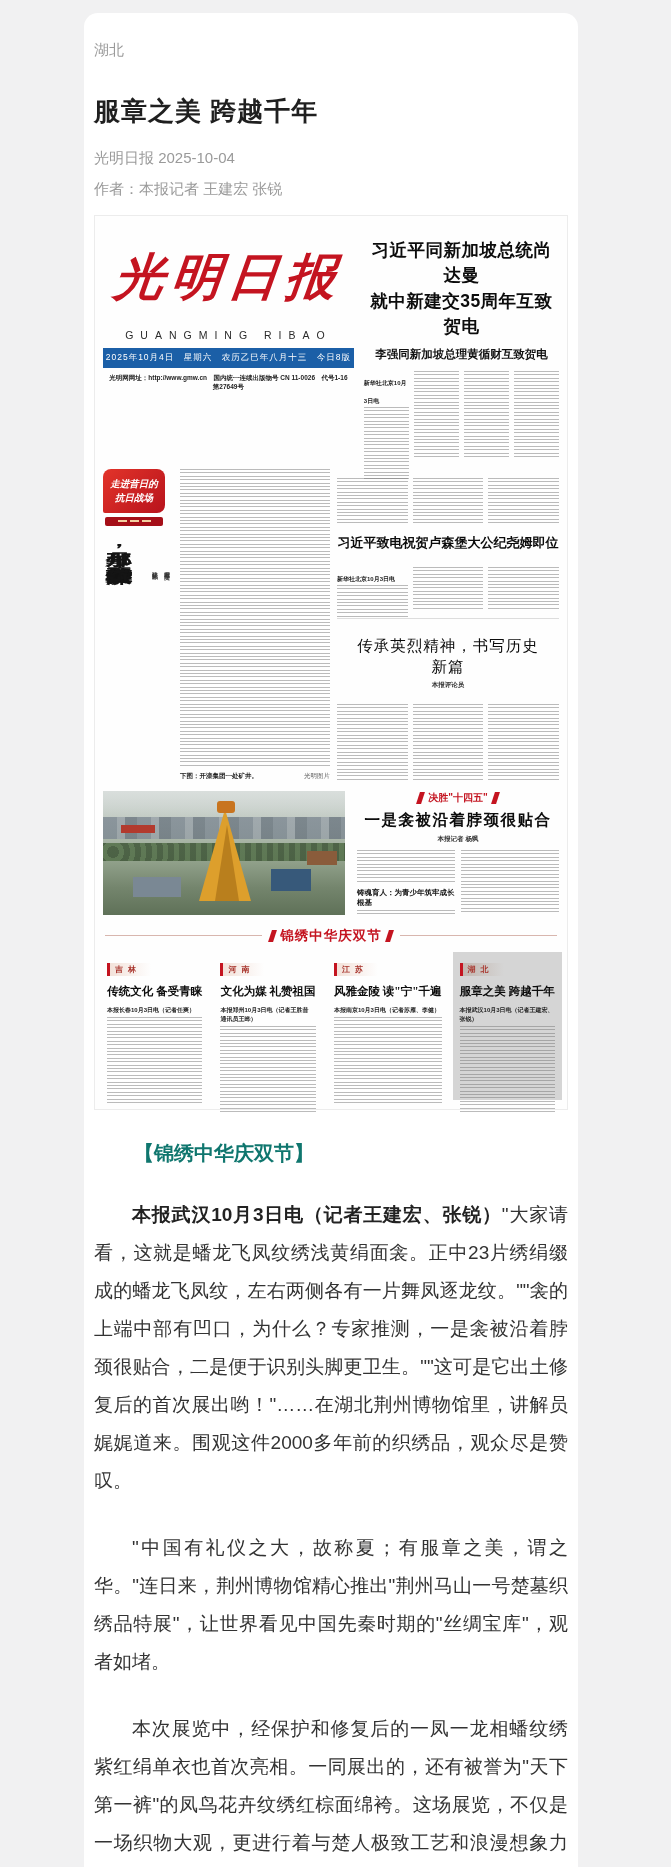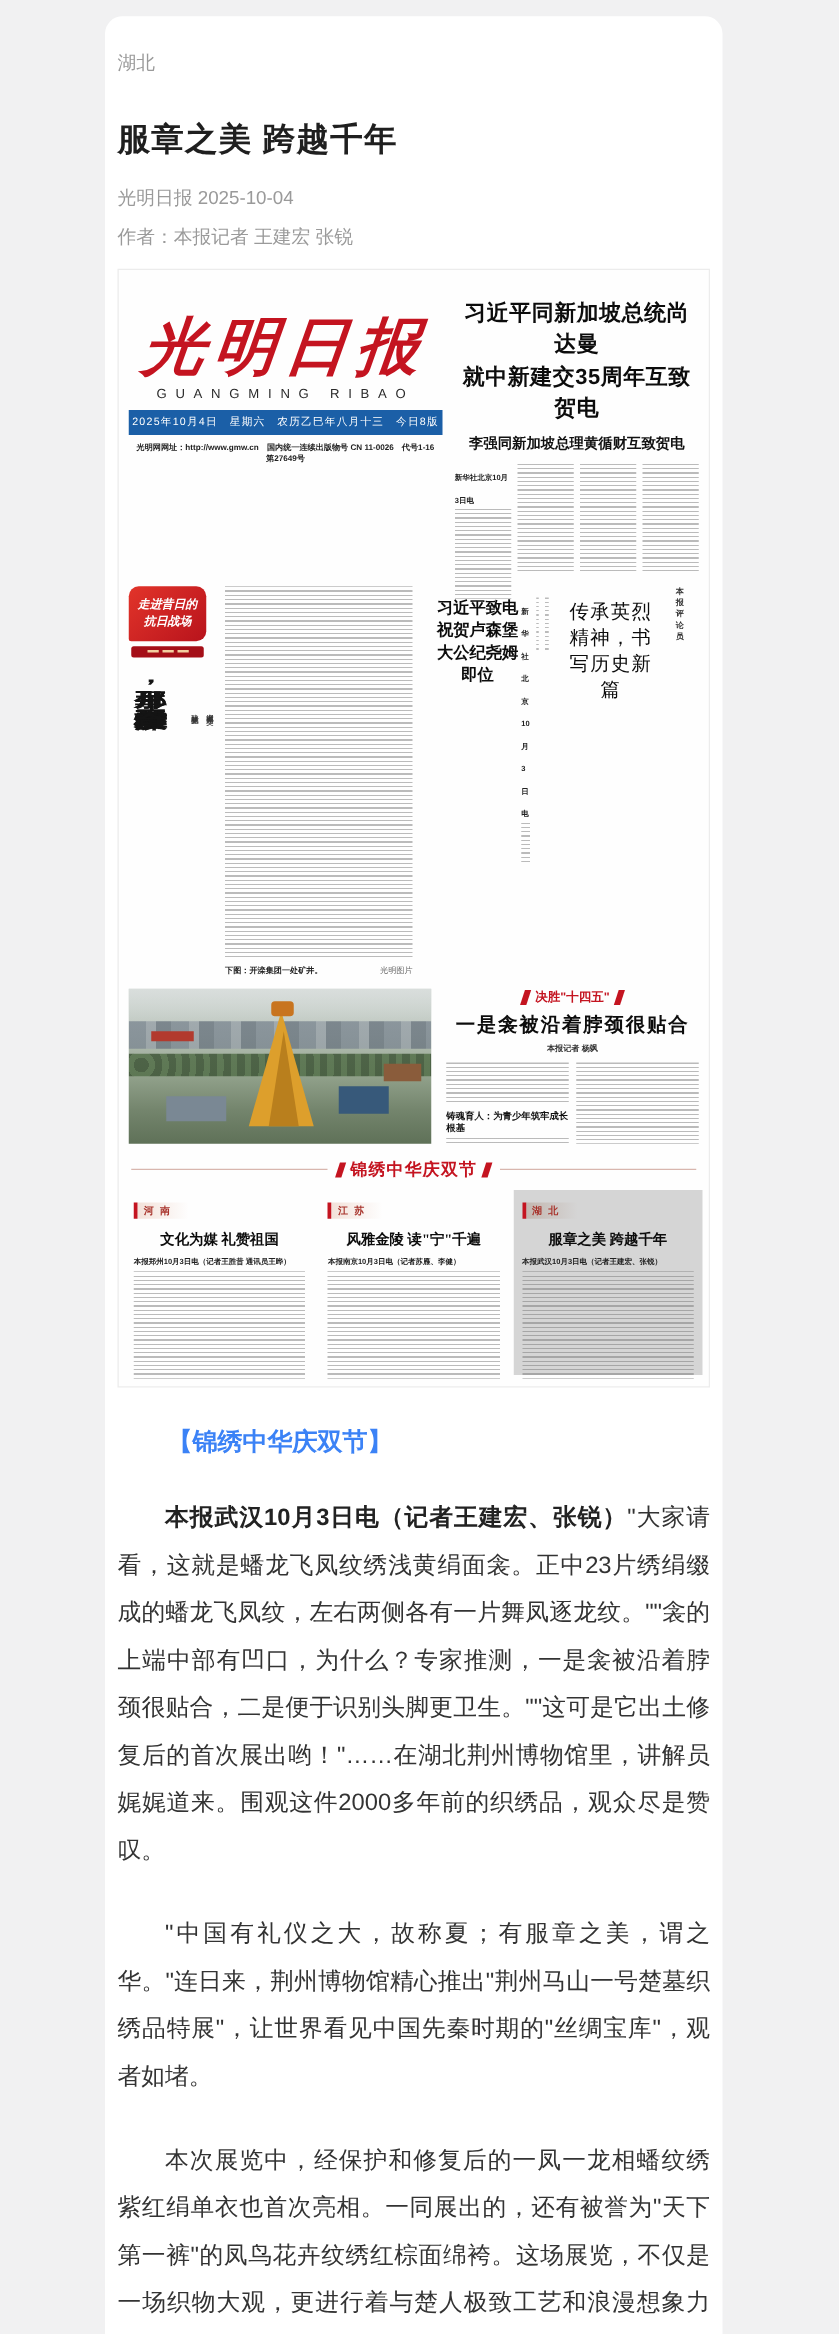--- a/index.html
+++ b/index.html
@@ -14,21 +14,21 @@
   
   .paper{margin-top:16px;border:1px solid #ececec;background:#fefefe;padding:22px 8px 12px;position:relative;}
   .serif{font-family:"Liberation Serif","DejaVu Serif",serif;}
   .ft{background-image:repeating-linear-gradient(#777 0 1px,transparent 1px 3.4px);opacity:.5;}
   .row{display:flex;}
   
   .mast{width:55%;padding-top:12px;}
   .mast-title{color:#c41420;font-family:"Liberation Serif","DejaVu Serif",serif;font-style:italic;
               font-weight:900;font-size:50px;letter-spacing:7px;text-align:center;line-height:1.1;
               transform:skewX(-6deg);}
-  .mast-pinyin{font-size:10.5px;letter-spacing:7px;color:#2a2a2a;text-align:center;margin-top:4px;}
+  .mast-pinyin{font-size:10.5px;letter-spacing:7px;color:#2a2a2a;text-align:center;margin-top:24px;}
   .blue-bar{background:#1b5fa7;color:#fff;font-size:8.5px;font-weight:normal;text-align:center;
             padding:4px 0;margin-top:7px;letter-spacing:1px;}
   .info-line{font-size:6.5px;font-weight:bold;color:#222;text-align:center;margin-top:6px;letter-spacing:0;}
   .headline-block{width:45%;padding-left:10px;box-sizing:border-box;}
   .h1main{font-size:17.5px;font-weight:900;color:#0c0c0c;text-align:center;line-height:1.45;letter-spacing:0.5px;}
   .h1sub{font-size:11.5px;font-weight:bold;color:#111;text-align:center;margin-top:7px;}
   .minicols{display:flex;gap:5px;margin-top:9px;}
   .minicols>div{flex:1;}
   .wire{font-size:6px;font-weight:bold;color:#222;}
   
@@ -43,21 +43,21 @@
   .vhead{position:absolute;left:2px;top:72px;writing-mode:vertical-rl;
          font-family:"Liberation Serif","DejaVu Serif",serif;font-weight:900;color:#141414;
          font-size:15px;line-height:1.0;transform:scale(1.75,1);transform-origin:left top;height:238px;}
   .vbyline{position:absolute;right:0;top:98px;writing-mode:vertical-rl;font-size:6px;color:#333;
            white-space:pre-line;line-height:2;height:150px;}
   .colM{flex:1;padding:0 7px;display:flex;flex-direction:column;}
   .colM .ft{flex:1;}
   .caption-line{margin-top:5px;font-size:6.5px;color:#222;display:flex;justify-content:space-between;}
   .caption-line b{font-weight:bold;}
   .caption-line span{color:#666;}
-  .colR{width:222px;flex:none;display:flex;flex-direction:row;}
+  .colR{width:222px;flex:none;display:flex;flex-direction:column;}
   .h2head{font-size:13px;font-weight:900;color:#0c0c0c;text-align:center;margin:8px 0 6px;letter-spacing:0px;}
   .h3head{font-size:15.5px;font-weight:400;color:#0c0c0c;text-align:center;margin:10px 16px 3px;letter-spacing:1px;}
   .h3byline{font-size:6.5px;color:#333;text-align:center;margin-bottom:5px;font-weight:bold;}
   .hr{height:1px;background:#ddd;margin:7px 0;}
   
   .row3{margin-top:10px;height:124px;}
   .photo{width:242px;flex:none;position:relative;overflow:hidden;
          background:linear-gradient(#c6cfc9 0%,#b9c3ba 28%,#93a38d 55%,#74856d 78%,#5f7158 100%);}
   .photo .haze{position:absolute;left:0;top:0;right:0;height:34px;background:linear-gradient(#d9dedc,rgba(217,222,220,0));}
   .photo .plant{position:absolute;left:0;top:26px;right:0;height:22px;
@@ -92,21 +92,21 @@
   .region{display:inline-block;font-size:8px;font-weight:900;color:#a8342c;
           border-left:3px solid #c41420;padding:1px 10px 1px 5px;letter-spacing:5px;
           background:linear-gradient(90deg,#f3e2da,rgba(255,255,255,0));}
   .ncol.hl .region{background:linear-gradient(90deg,#c3b7b0,rgba(255,255,255,0));}
   .ncol-title{font-family:"Liberation Serif","DejaVu Serif",serif;font-size:11.5px;font-weight:900;
               color:#0c0c0c;text-align:center;margin:8px 0 7px;white-space:nowrap;}
   .ncol-body{font-size:6px;color:#222;line-height:1.5;}
   .ncol-body b{font-weight:900;}
   .ncol .ft{height:86px;margin-top:2px;}
   
-  .tag{font-size:20px;font-weight:700;color:#3b82f6;margin-top:30px;text-indent:2em;}
+  .tag{font-size:20px;font-weight:700;color:#0f766e;margin-top:30px;text-indent:2em;}
   .para{font-size:19px;line-height:38px;color:#333;text-align:justify;text-indent:2em;margin-top:29px;word-break:break-all;}
   .para b{font-weight:700;color:#222;}
 </style>
 </head>
 <body>
 
 <div class="stage">
   <div class="card">
 
     <div class="category">湖北</div>
@@ -220,20 +220,25 @@
         <div class="banner-txt">
             <span class="slash"></span>
             <span>锦绣中华庆双节</span>
             <span class="slash"></span>
           </div>
         <div class="ln"></div>
       </div>
 
       <div class="row5">
         <div class="ncol">
+          <span class="region">吉林</span>
+          <div class="ncol-title">传统文化 备受青睐</div>
+          <div class="ncol-body"><b>本报长春10月3日电（记者任爽）</b><div class="ft"></div></div>
+        </div>
+        <div class="ncol">
           <span class="region">河南</span>
           <div class="ncol-title">文化为媒 礼赞祖国</div>
           <div class="ncol-body"><b>本报郑州10月3日电（记者王胜昔 通讯员王晔）</b><div class="ft"></div></div>
         </div>
         <div class="ncol">
           <span class="region">江苏</span>
           <div class="ncol-title">风雅金陵 读"宁"千遍</div>
           <div class="ncol-body"><b>本报南京10月3日电（记者苏雁、李健）</b><div class="ft"></div></div>
         </div>
         <div class="ncol hl">

